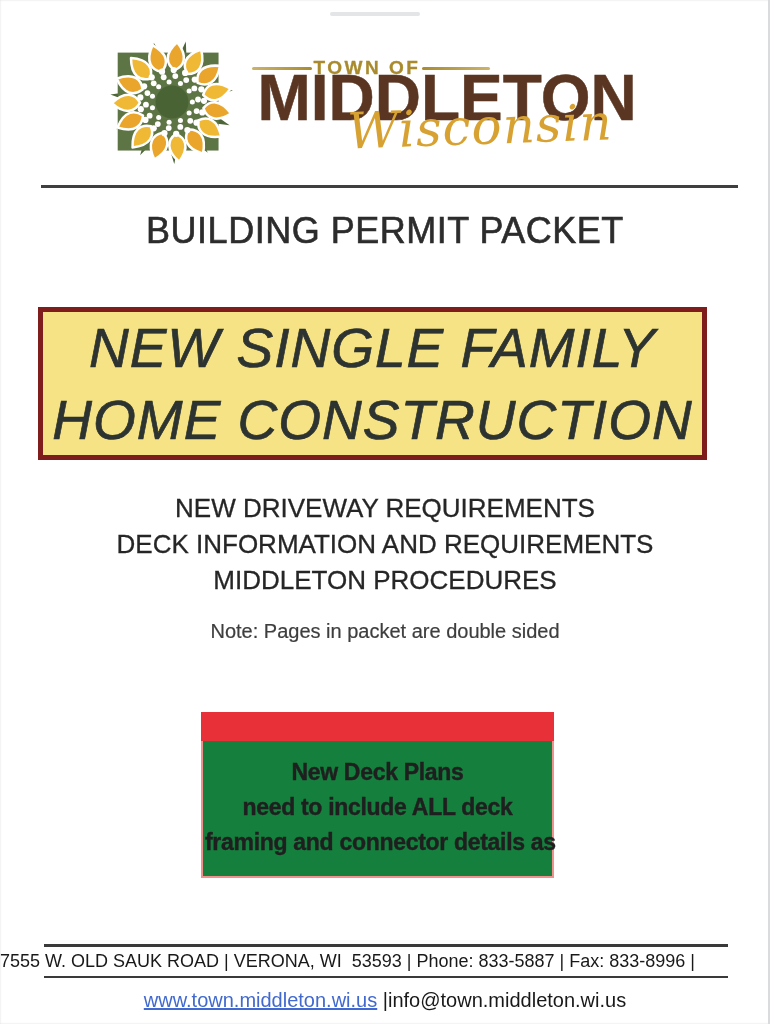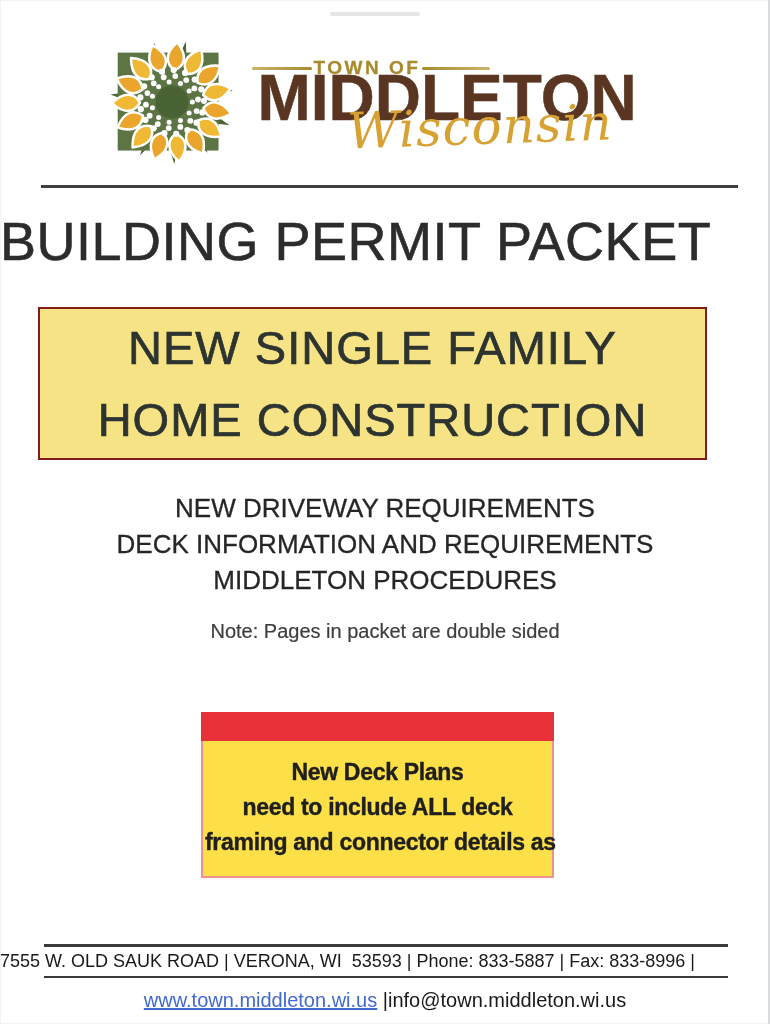--- a/index.html
+++ b/index.html
@@ -42,48 +42,48 @@
 
   
   .rule{position:absolute;background:#3f3f3f;}
   .rule.top{left:41px;top:185px;width:697px;height:3px;}
   .rule.f1{left:44px;top:944px;width:684px;height:3px;background:#3a3a3a;}
   .rule.f2{left:44px;top:976px;width:684px;height:2px;background:#3a3a3a;}
 
   
   .page-title{
     position:absolute;left:0;top:210px;width:770px;margin:0;
-    font-size:54px;font-weight:400;color:#2c2c2c;
+    text-align:center;font-size:36px;font-weight:400;color:#2c2c2c;
     letter-spacing:0.5px;-webkit-text-stroke:0.6px #2c2c2c;white-space:nowrap;
   }
   .banner{
     position:absolute;left:38px;top:307px;width:669px;height:153px;
-    box-sizing:border-box;border:2px solid #7f1d1d;
+    box-sizing:border-box;border:5px solid #7f1d1d;
     display:flex;flex-direction:column;justify-content:center;align-items:center;
-    text-align:center;font-size:47px;color:#2d3330;letter-spacing:1px;
-    line-height:72px;-webkit-text-stroke:0.7px #2d3330;white-space:nowrap;
+    text-align:center;font-size:55px;color:#2d3330;letter-spacing:1px;
+    line-height:72px;-webkit-text-stroke:0.7px #2d3330;white-space:nowrap;font-style:italic;
   }
 
   
   .reqs{
     position:absolute;left:0;top:490px;width:770px;text-align:center;
     font-size:26px;line-height:36px;color:#262626;
     -webkit-text-stroke:0.3px #262626;
   }
   .note{
     position:absolute;left:0;top:620px;width:770px;text-align:center;
     font-size:20px;color:#3e3e3e;-webkit-text-stroke:0.2px #3e3e3e;
   }
 
   
   .deckbox{position:absolute;left:201px;top:712px;width:353px;box-sizing:border-box;}
   .deckbar{height:29px;width:100%;}
   .deckbody{
     box-sizing:border-box;border:2px solid #ef918d;border-top:none;
-    background:#fde047;padding:14px 2px 16px;text-align:center;
+    background:#15803d;padding:14px 2px 16px;text-align:center;
     font-weight:bold;font-size:23px;line-height:35px;color:#1f1f1f;
     letter-spacing:-0.3px;-webkit-text-stroke:0.4px #1f1f1f;white-space:nowrap;
   }
 
   
   .address{
     position:absolute;left:0;top:951px;width:770px;text-align:left;
     font-size:18px;color:#191919;white-space:pre;
   }
   .links{

